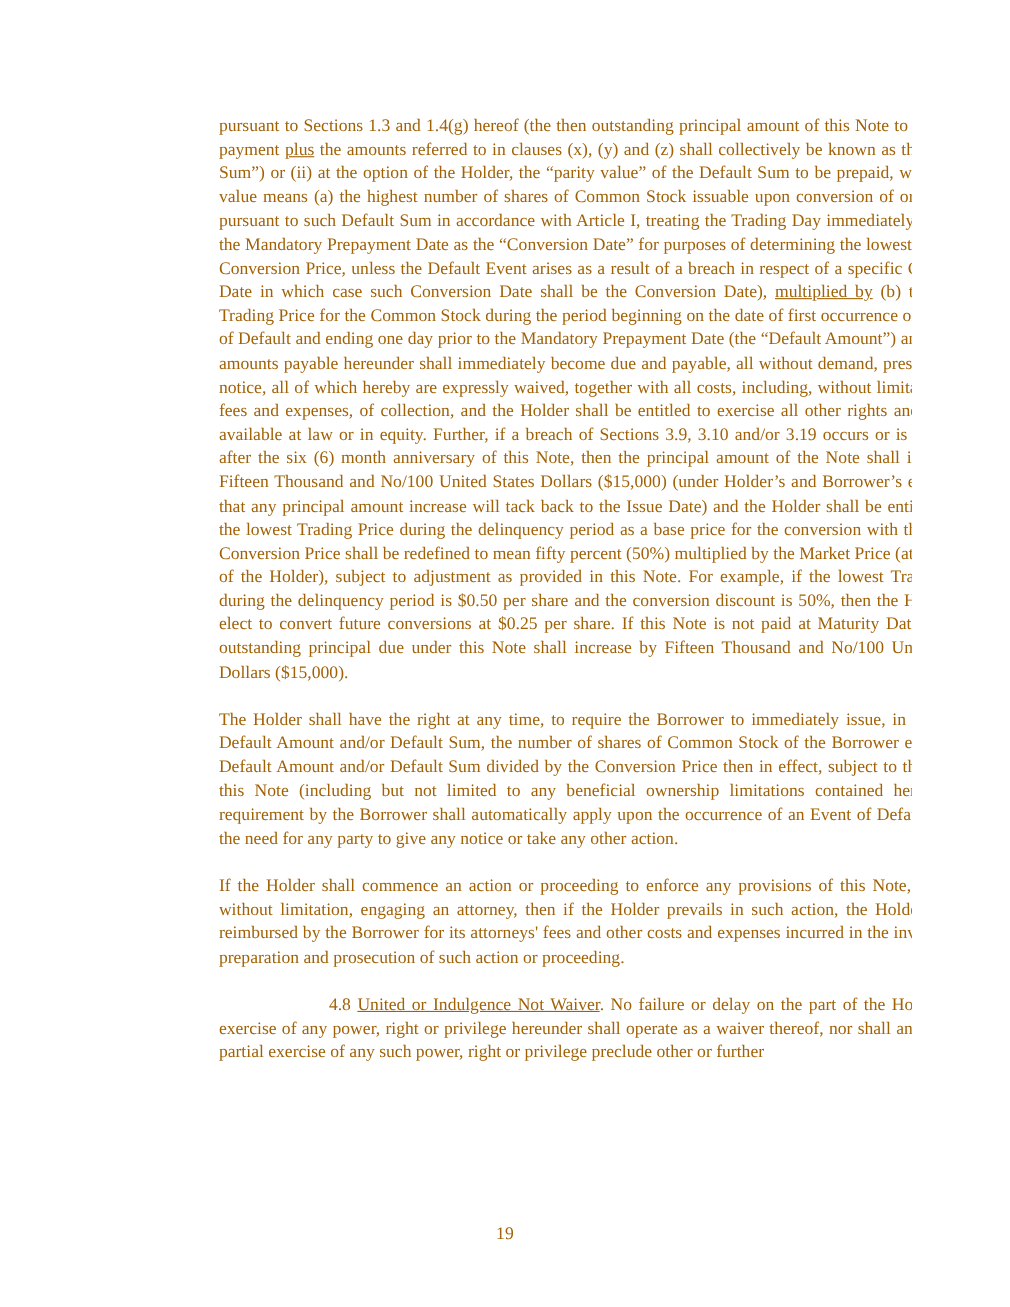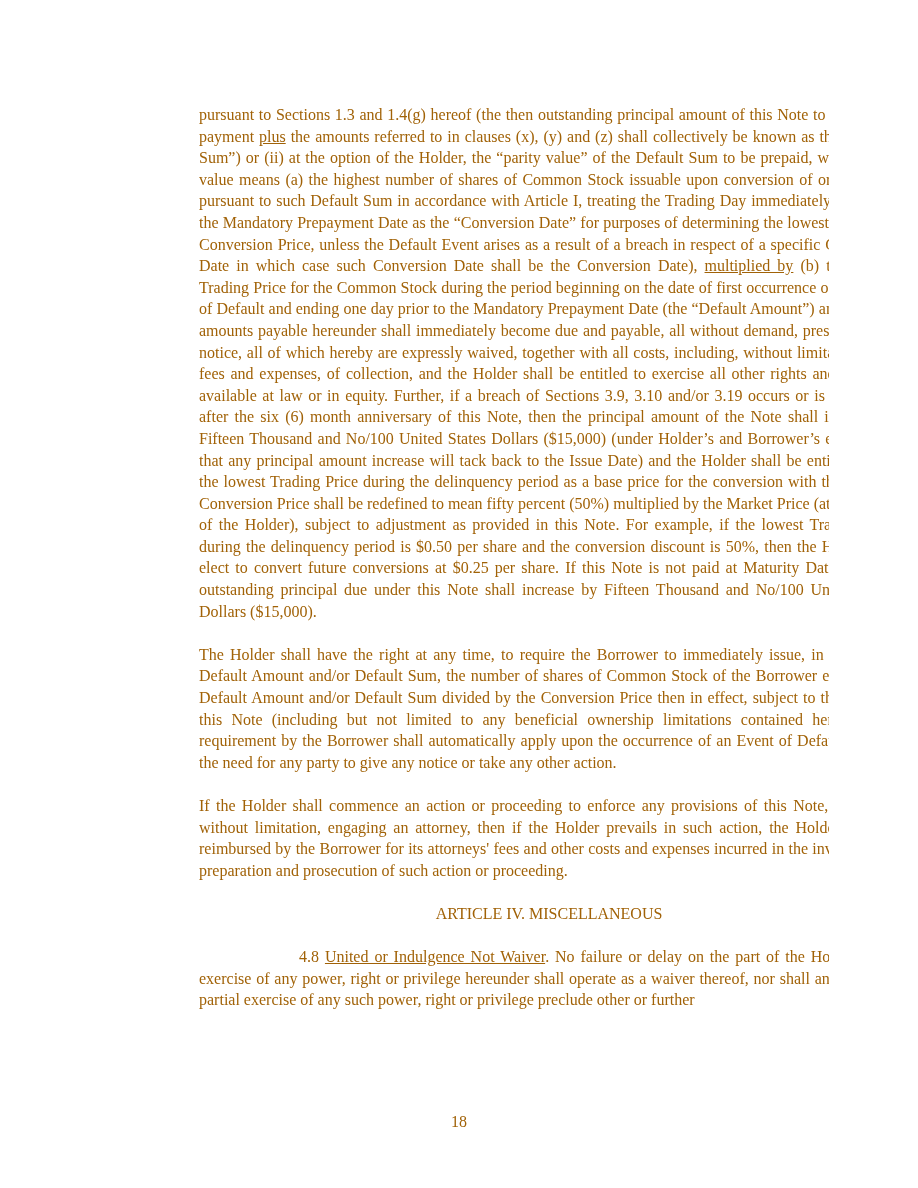--- a/index.html
+++ b/index.html
@@ -55,17 +55,16 @@
   }
 </style>
 </head>
 <body>
 
 <div class="page">
   <div class="body-text">
     <p class="para"><span>pursuant to Sections 1.3 and 1.4(g) hereof (the then outstanding principal amount of this Note to the date of payment </span><span class="u">plus</span><span> the amounts referred to in clauses (x), (y) and (z) shall collectively be known as the “Default Sum”) or (ii) at the option of the Holder, the “parity value” of the Default Sum to be prepaid, where parity value means (a) the highest number of shares of Common Stock issuable upon conversion of or otherwise pursuant to such Default Sum in accordance with Article I, treating the Trading Day immediately preceding the Mandatory Prepayment Date as the “Conversion Date” for purposes of determining the lowest applicable Conversion Price, unless the Default Event arises as a result of a breach in respect of a specific Conversion Date in which case such Conversion Date shall be the Conversion Date), </span><span class="u">multiplied by</span><span> (b) the highest Trading Price for the Common Stock during the period beginning on the date of first occurrence of the Event of Default and ending one day prior to the Mandatory Prepayment Date (the “Default Amount”) and all other amounts payable hereunder shall immediately become due and payable, all without demand, presentment or notice, all of which hereby are expressly waived, together with all costs, including, without limitation, legal fees and expenses, of collection, and the Holder shall be entitled to exercise all other rights and remedies available at law or in equity.  Further, if a breach of Sections 3.9, 3.10 and/or 3.19 occurs or is continuing after the six (6) month anniversary of this Note, then the principal amount of the Note shall increase by Fifteen Thousand and No/100 United States Dollars ($15,000) (under Holder’s and Borrower’s expectation that any principal amount increase will tack back to the Issue Date) and the Holder shall be entitled to use the lowest Trading Price during the delinquency period as a base price for the conversion with the Variable Conversion Price shall be redefined to mean fifty percent (50%) multiplied by the Market Price (at the option of the Holder), subject to adjustment as provided in this Note. For example, if the lowest Trading Price during the delinquency period is $0.50 per share and the conversion discount is 50%, then the Holder may elect to convert future conversions at $0.25 per share.  If this Note is not paid at Maturity Date, then the outstanding principal due under this Note shall increase by Fifteen Thousand and No/100 United States Dollars ($15,000).</span></p>
     <p class="para"><span>The Holder shall have the right at any time, to require the Borrower to immediately issue, in lieu of the Default Amount and/or Default Sum, the number of shares of Common Stock of the Borrower equal to the Default Amount and/or Default Sum divided by the Conversion Price then in effect, subject to the terms of this Note (including but not limited to any beneficial ownership limitations contained herein).  This requirement by the Borrower shall automatically apply upon the occurrence of an Event of Default without the need for any party to give any notice or take any other action.</span></p>
     <p class="para"><span>If the Holder shall commence an action or proceeding to enforce any provisions of this Note, including, without limitation, engaging an attorney, then if the Holder prevails in such action, the Holder shall be reimbursed by the Borrower for its attorneys' fees and other costs and expenses incurred in the investigation, preparation and prosecution of such action or proceeding.</span></p>
-    <p class="article-heading">ARTICLE IV. MISCELLANEOUS</p>
     <p class="para indent-first"><span>4.8 </span><span class="u">United or Indulgence Not Waiver</span><span>.  No failure or delay on the part of the Holder in the exercise of any power, right or privilege hereunder shall operate as a waiver thereof, nor shall any single or partial exercise of any such power, right or privilege preclude other or further</span></p>
   </div>
-  <div class="page-number">18</div>
+  <div class="page-number">19</div>
 </div>
 
 </body></html>

